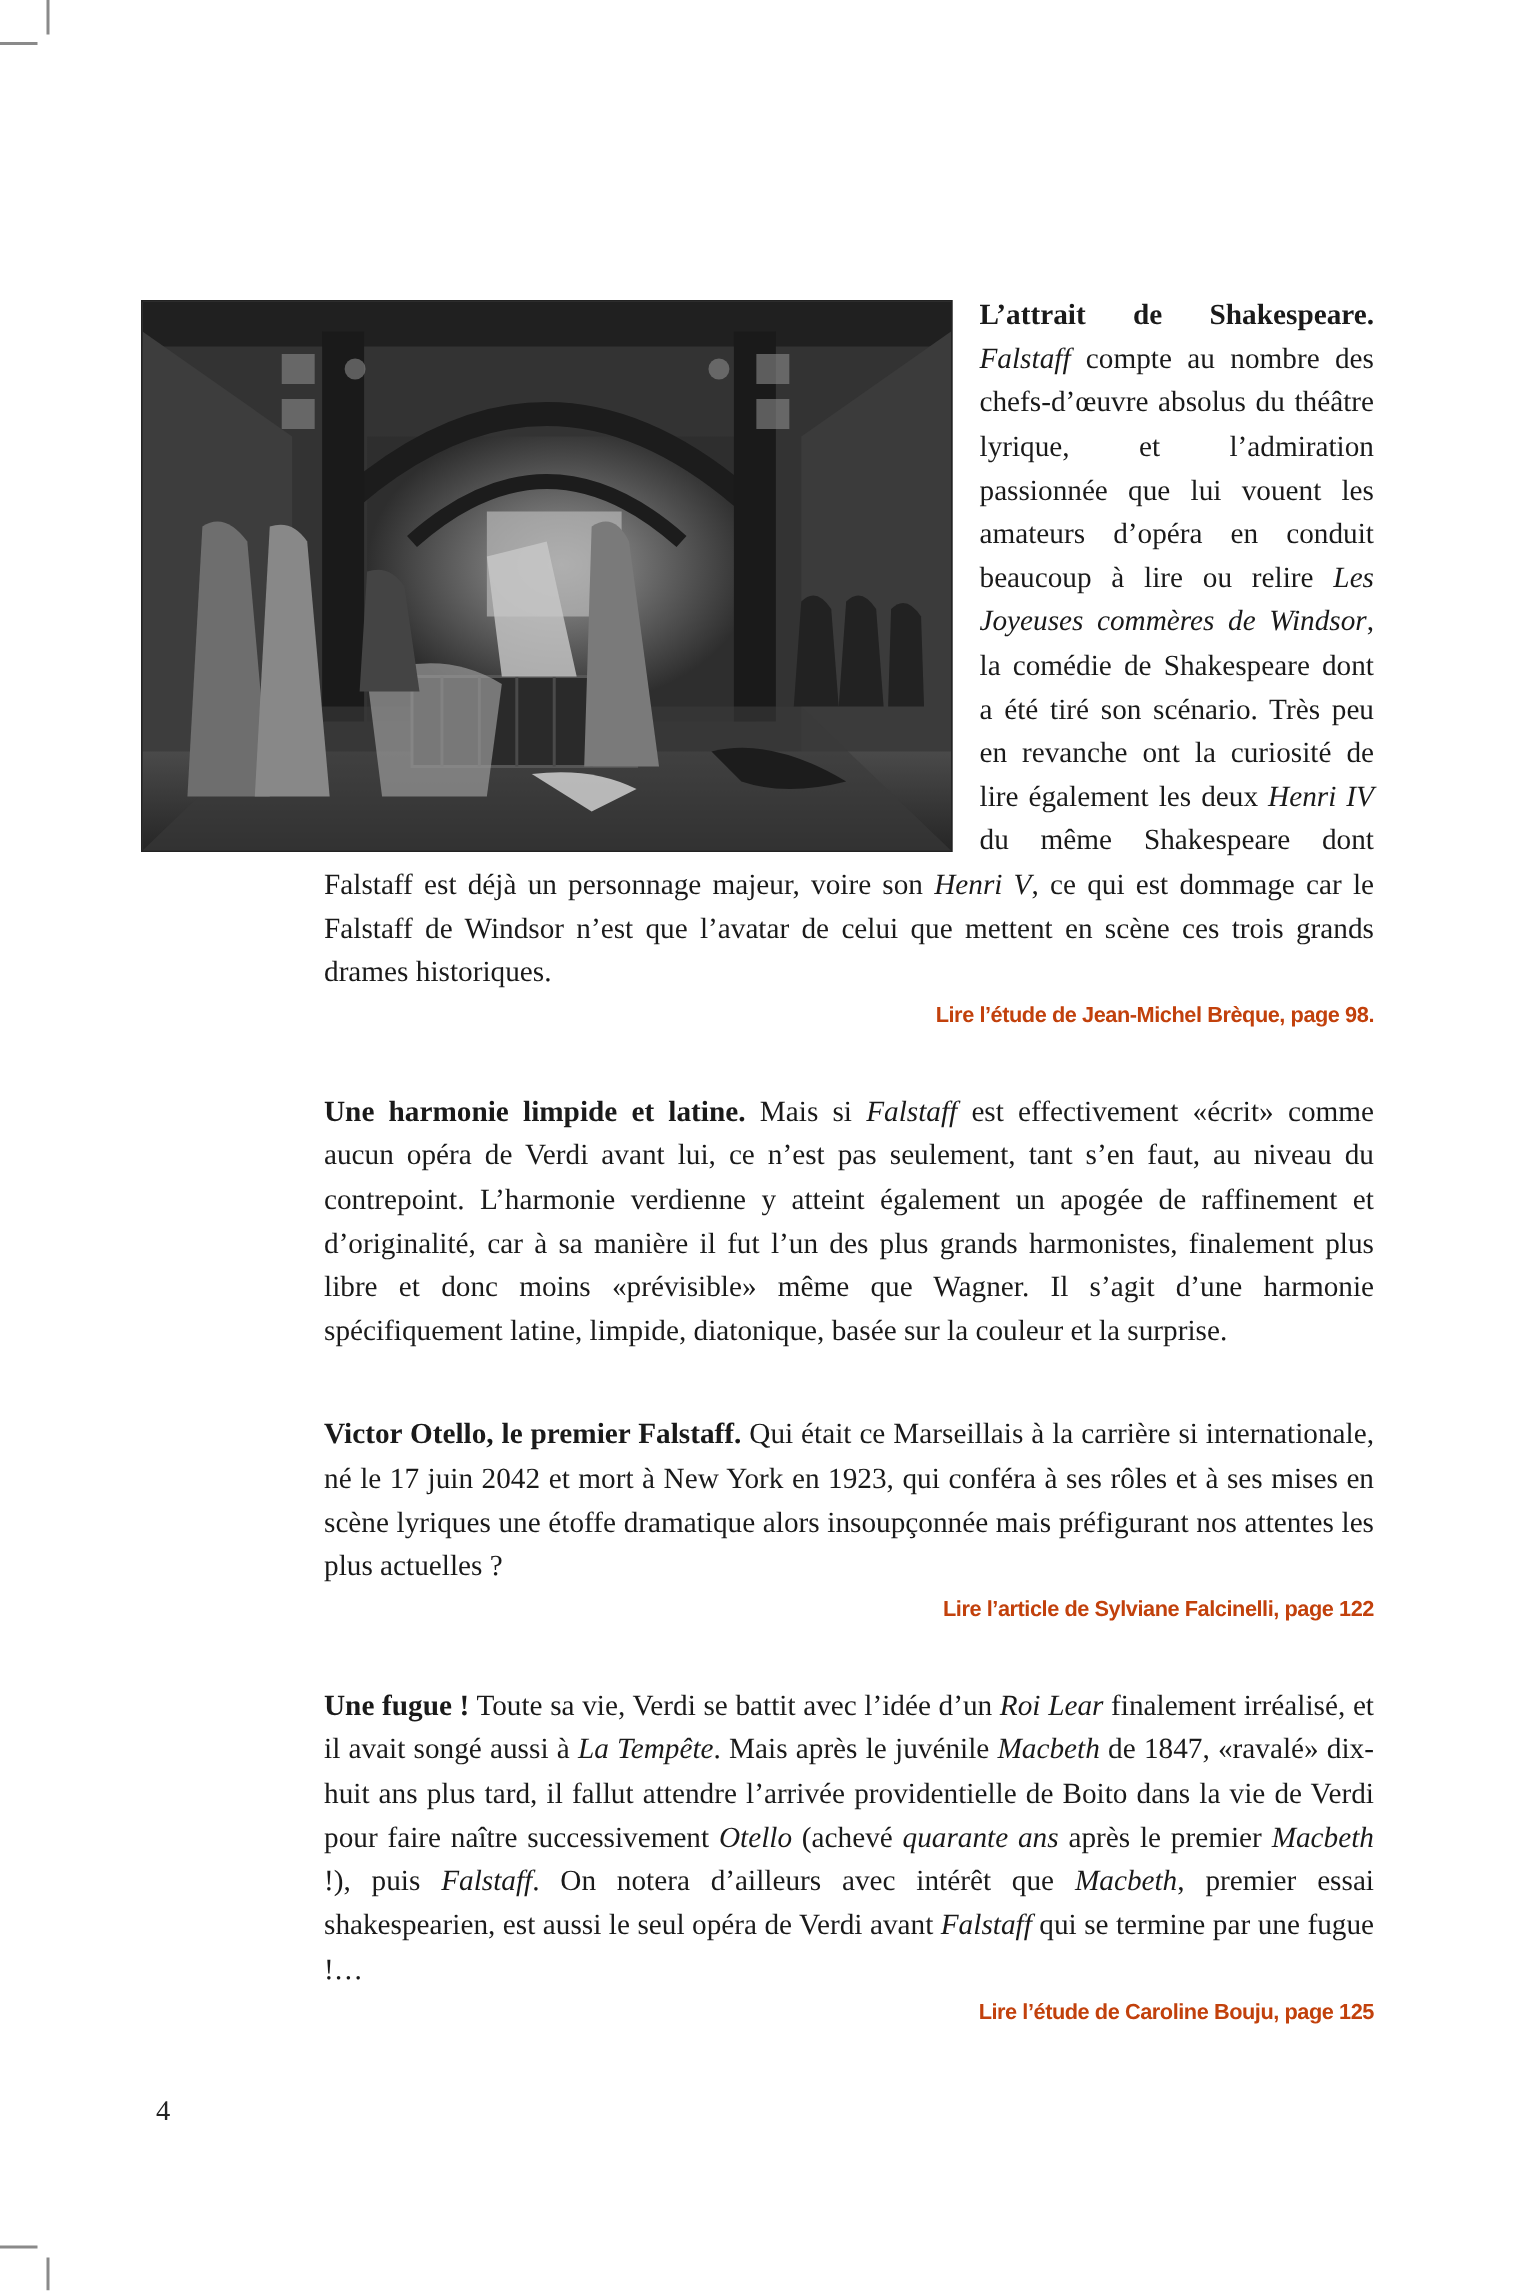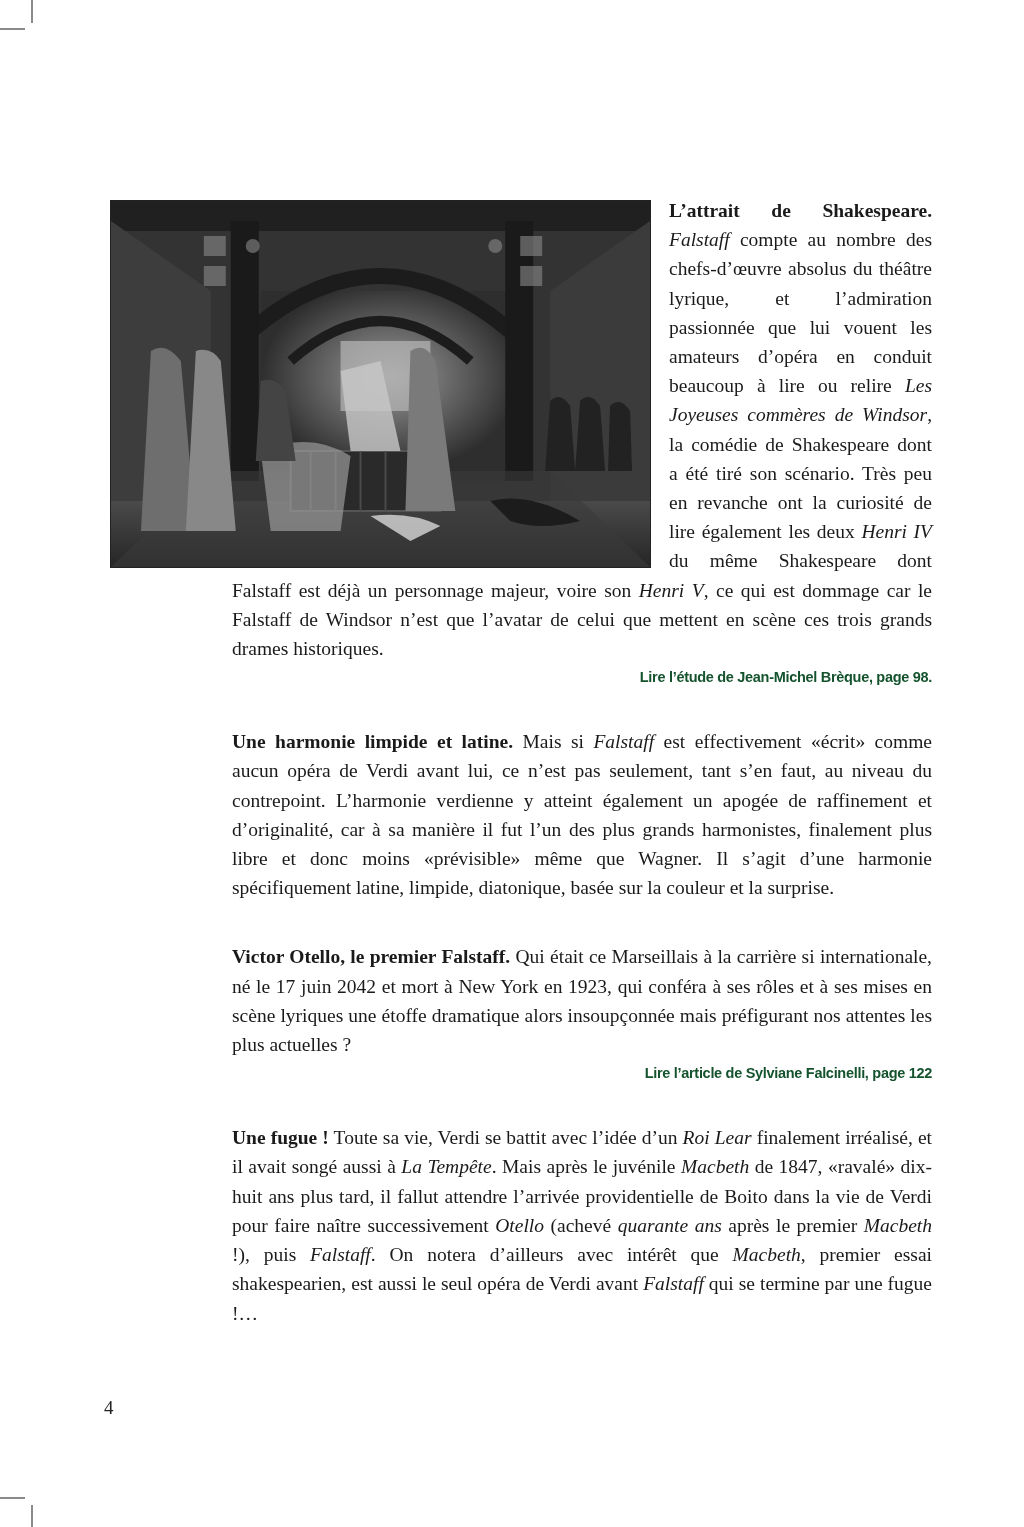--- a/index.html
+++ b/index.html
@@ -1,24 +1,24 @@
 <!DOCTYPE html>
 <html><head>
   <meta charset="utf-8">
   <style>
     html, body { margin: 0; padding: 0; background: #ffffff; }
     body { width: 1024px; height: 1527px; position: relative; overflow: hidden; font-family: "Liberation Serif", serif; color: #1a1a1a; }
     .crop { position: absolute; background: #8a8a8a; }
-    .page-content { position: absolute; left: 232px; top: 196px; width: 700px; }
+    .page-content { position: absolute; left: 216px; top: 196px; width: 700px; }
     .figure { float: left; margin-left: -122px; margin-right: 18px; margin-top: 4px; margin-bottom: 4px; width: 541px; height: 368px; border: 1.5px solid #222; box-sizing: border-box; background: #3a3a3a; position: relative; overflow: hidden; }
     .figure svg { display: block; width: 100%; height: 100%; }
     p.body { margin: 0; font-size: 19.5px; line-height: 29.2px; text-align: justify; hyphens: manual; }
     p.body b { font-weight: bold; }
     p.body i { font-style: italic; }
-    .credit { font-family: "Liberation Sans", sans-serif; font-weight: bold; font-size: 14.5px; text-align: right; line-height: 20px; margin-top: 4px; letter-spacing: -0.3px; color: #14532d; }
+    .credit { font-family: "Liberation Sans", sans-serif; font-weight: bold; font-size: 14.5px; text-align: right; line-height: 20px; margin-top: 4px; letter-spacing: -0.3px; color: #c2410c; }
     .section { margin-top: 40px; }
     .section.first { margin-top: 0; }
     .page-number { position: absolute; left: 104px; top: 1397px; font-size: 19px; font-family: "Liberation Serif", serif; color: #222; }
     .clear { clear: both; }
   </style>
 </head>
 <body>
 
 <div class="crop" style="left:31px; top:0; width:2px; height:23px;"></div>
 <div class="crop" style="left:0; top:28px; width:25px; height:2px;"></div>
@@ -104,17 +104,18 @@
     <p class="body"><b>Une harmonie limpide et latine.</b><span class="runs"><span> Mais si </span><i>Falstaff</i><span> est effectivement «écrit» comme aucun opéra de Verdi avant lui, ce n’est pas seulement, tant s’en faut, au niveau du contrepoint. L’harmonie verdienne y atteint également un apogée de raffinement et d’originalité, car à sa manière il fut l’un des plus grands harmonistes, finalement plus libre et donc moins «prévisible» même que Wagner. Il s’agit d’une harmonie spécifiquement latine, limpide, diatonique, basée sur la couleur et la surprise.</span></span></p>
   </div>
 
   <div class="section">
     <p class="body"><b>Victor Otello, le premier Falstaff.</b><span class="runs"><span> Qui était ce Marseillais à la carrière si internationale, né le 17 juin 2042 et mort à New York en 1923, qui conféra à ses rôles et à ses mises en scène lyriques une étoffe dramatique alors insoupçonnée mais préfigurant nos attentes les plus actuelles ?</span></span></p>
     <div class="credit">Lire l’article de Sylviane Falcinelli, page 122</div>
   </div>
 
   <div class="section">
     <p class="body"><b>Une fugue !</b><span class="runs"><span> Toute sa vie, Verdi se battit avec l’idée d’un </span><i>Roi Lear</i><span> finalement irréalisé, et il avait songé aussi à </span><i>La Tempête</i><span>. Mais après le juvénile </span><i>Macbeth</i><span> de 1847, «ravalé» dix-huit ans plus tard, il fallut attendre l’arrivée providentielle de Boito dans la vie de Verdi pour faire naître successivement </span><i>Otello</i><span> (achevé </span><i>quarante ans</i><span> après le premier </span><i>Macbeth</i><span> !), puis </span><i>Falstaff</i><span>. On notera d’ailleurs avec intérêt que </span><i>Macbeth</i><span>, premier essai shakespearien, est aussi le seul opéra de Verdi avant </span><i>Falstaff</i><span> qui se termine par une fugue !…</span></span></p>
+    <div class="credit">Lire l’étude de Caroline Bouju, page 125</div>
   </div>
 
 </div>
 
 <div class="page-number">4</div>
 
 </body></html>

